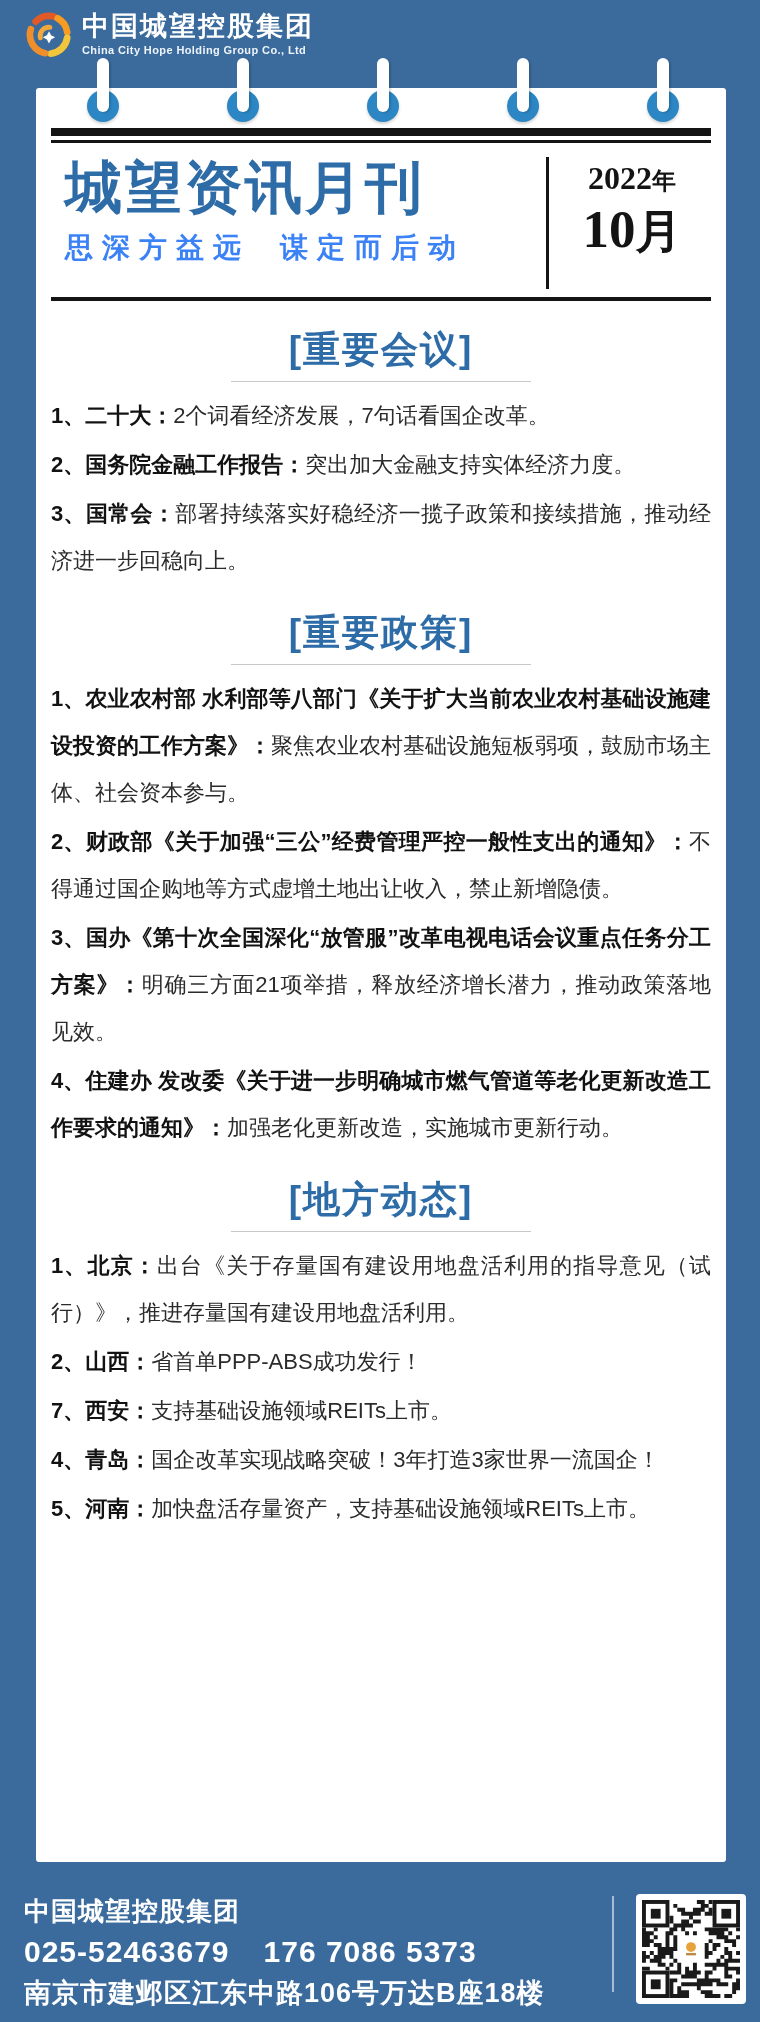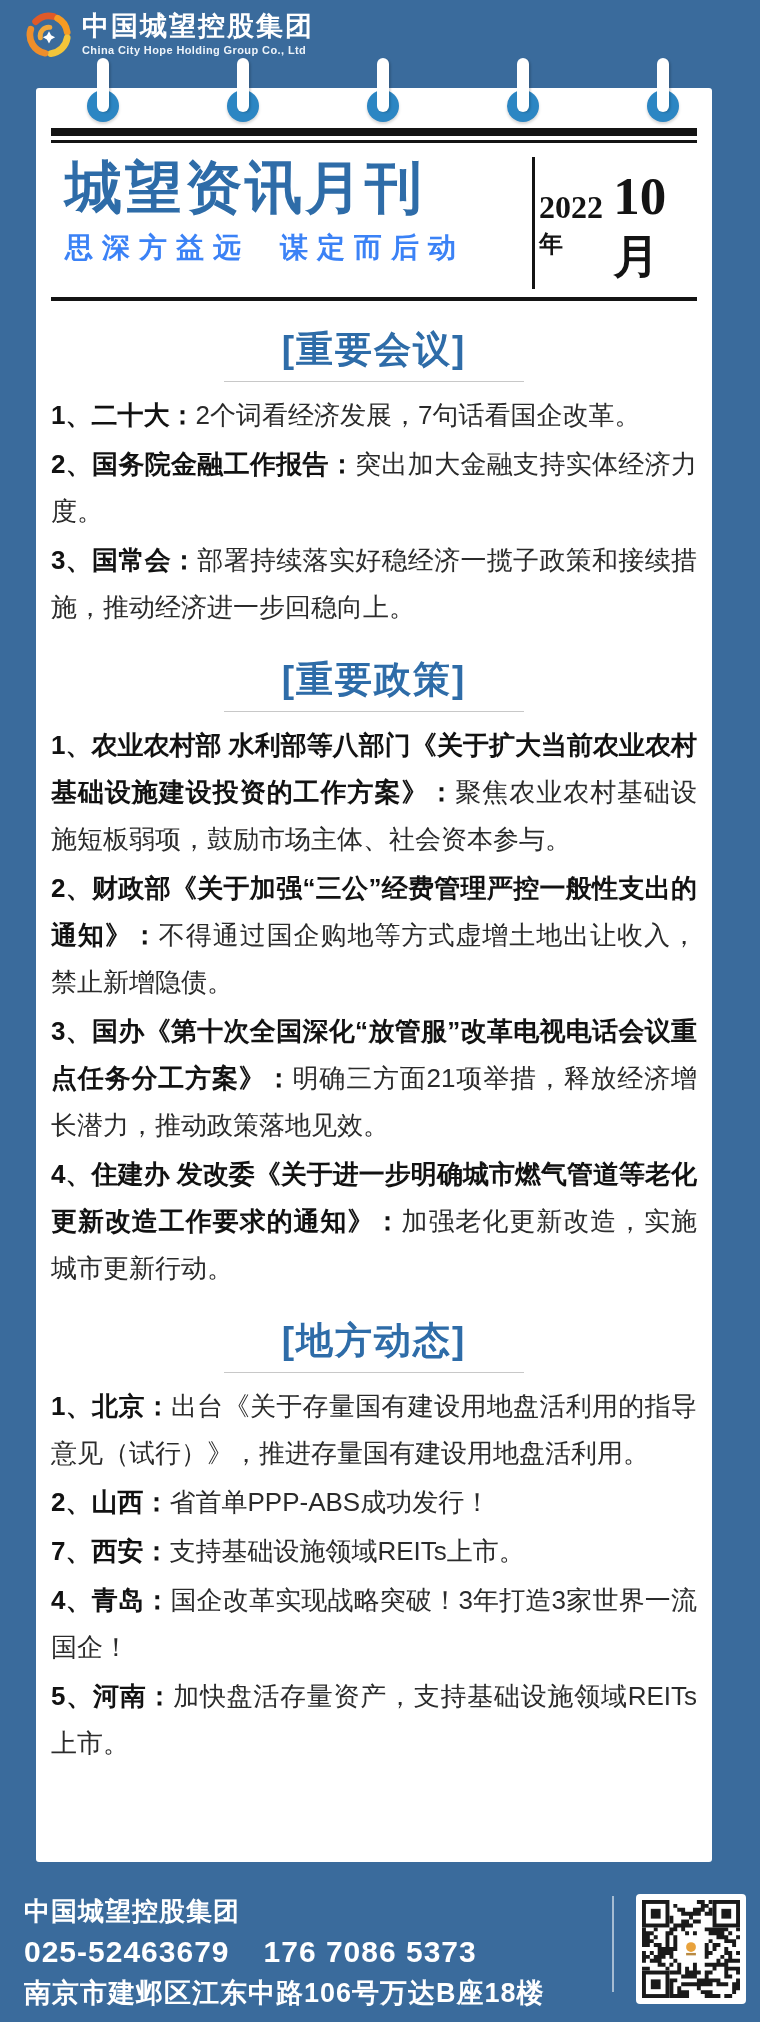--- a/index.html
+++ b/index.html
@@ -7,48 +7,48 @@
   .page{position:relative;width:760px;height:2022px;background:#3a6b9c;overflow:hidden;}
 
   
   .top-bar{height:88px;display:flex;align-items:flex-start;padding:10px 0 0 26px;box-sizing:border-box;gap:10px;}
   .brand-logo{width:46px;height:46px;flex:0 0 auto;margin-top:2px;}
   .brand-text{display:flex;flex-direction:column;}
   .brand-cn{color:#fff;font-size:27px;font-weight:700;letter-spacing:2px;line-height:32px;}
   .brand-en{color:#eef4fa;font-size:11px;font-weight:700;letter-spacing:.4px;margin-top:2px;}
 
   
-  .card{position:relative;margin:0 48px 0 36px;height:1774px;background:#ffffff;border-radius:3px;
+  .card{position:relative;margin:0 34px 0 36px;height:1774px;background:#ffffff;border-radius:3px;
         box-sizing:border-box;padding:0 15px;overflow:visible;}
   
   .pin{position:absolute;top:-30px;width:34px;height:66px;pointer-events:none;}
   .pin .grommet{position:absolute;left:1px;top:32px;width:32px;height:32px;border-radius:50%;background:#2c86c3;box-shadow:0 2px 3px rgba(0,0,0,.18);}
   .pin .stem{position:absolute;left:11px;top:0;width:12px;height:54px;background:#fff;border-radius:7px;box-shadow:2px 1px 2px rgba(0,0,0,.15);}
 
   .rule-double{padding-top:40px;}
   .rule-double .bar{height:8px;background:#141414;}
   .rule-double .thin{height:3px;background:#141414;margin-top:4px;}
 
   
   .masthead{display:flex;align-items:stretch;height:136px;padding:10px 0 0 14px;}
   .mast-left{flex:1;display:flex;flex-direction:column;}
   .title{color:#2e6ca8;font-size:57px;font-weight:900;letter-spacing:3px;line-height:64px;margin:2px 0 0;}
   .motto{display:flex;gap:30px;margin-top:10px;color:#3b82f6;font-size:28px;font-weight:700;letter-spacing:9px;}
   .vdiv{width:3px;background:#141414;margin:4px 4px 0 0;}
-  .date-block{width:158px;display:flex;flex-direction:row;align-items:center;justify-content:flex-start;padding-top:8px;font-family:"Liberation Serif","DejaVu Serif",serif;color:#141414;}
+  .date-block{width:158px;display:flex;flex-direction:column;align-items:center;justify-content:flex-start;padding-top:8px;font-family:"Liberation Serif","DejaVu Serif",serif;color:#141414;}
   .year-line{font-size:32px;line-height:34px;font-weight:700;}
   .year-line .suffix{font-size:24px;}
   .month-line{font-size:53px;line-height:58px;font-weight:700;margin-top:2px;}
   .month-line .suffix{font-size:46px;font-weight:600;}
   .rule-single{height:4px;background:#141414;margin-top:8px;}
 
   
   .section-header{margin:27px 0 0;text-align:center;color:#2e6ca8;font-size:37px;font-weight:800;letter-spacing:2px;line-height:44px;}
   .section-underline{width:300px;border:none;border-top:1px solid #c8c8c8;margin:9px auto 10px;}
-  .item{margin:0 0 2px;font-size:26px;line-height:47px;color:#2b2b2b;text-align:justify;}
+  .item{margin:0 0 2px;font-size:22px;line-height:47px;color:#2b2b2b;text-align:justify;}
   .item .lead{font-weight:700;color:#121212;}
 
   
   .footer{display:flex;align-items:flex-start;padding:32px 14px 0 24px;color:#fff;}
   .footer-text{flex:1;display:flex;flex-direction:column;gap:6px;}
   .f-company{font-size:26px;font-weight:600;letter-spacing:1px;}
   .f-phones{font-size:30px;font-weight:700;letter-spacing:1px;display:flex;gap:34px;}
   .f-address{font-size:27px;font-weight:700;letter-spacing:1px;}
   .footer-divider{width:2px;height:96px;background:rgba(255,255,255,.55);margin:2px 22px 0 0;}
   .qr-box{width:110px;height:110px;background:#fff;border-radius:4px;padding:6px;box-sizing:border-box;}

